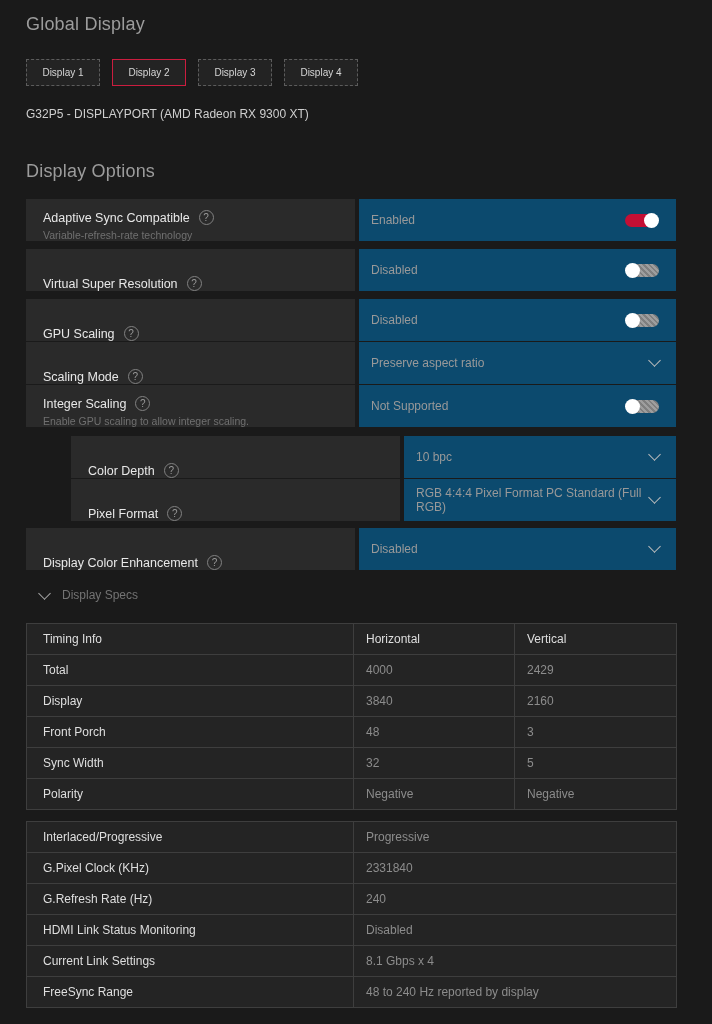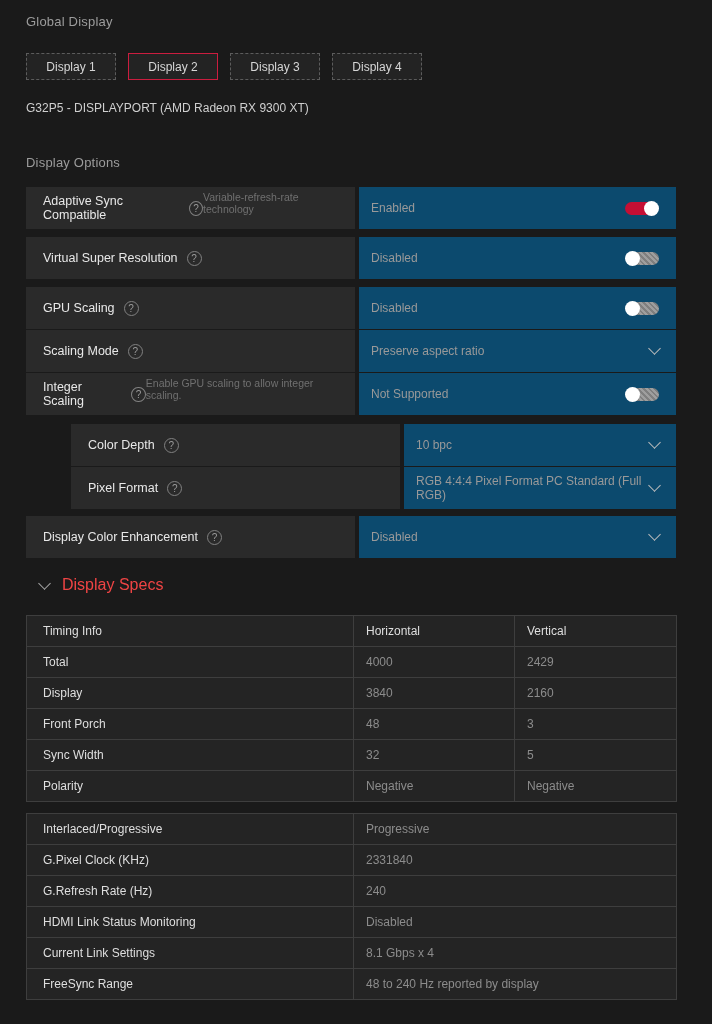--- a/index.html
+++ b/index.html
@@ -4,43 +4,43 @@
 <style>
   * { margin:0; padding:0; box-sizing:border-box; }
   html,body { background:#1a1a1a; }
   body {
     width:712px; height:1024px;
     font-family:"Liberation Sans", sans-serif;
     color:#e8e8e8; overflow:hidden;
   }
   .page { width:712px; height:1024px; padding:14px 36px 0 26px; }
 
-  .heading { color:#9c9c9c; font-size:13px; letter-spacing:0.2px; }
+  .heading { color:#9c9c9c; font-size:18px; letter-spacing:0.2px; }
 
   
   .tabs { display:flex; gap:12px; margin-top:24px; }
   .tab {
-    width:90px; height:27px; background:#232323;
-    border:1px dashed #5c5c5c; color:#d6d6d6; font-size:12px;
+    width:74px; height:27px; background:#232323;
+    border:1px dashed #5c5c5c; color:#d6d6d6; font-size:10px;
     font-family:"Liberation Sans", sans-serif;
     display:flex; align-items:center; justify-content:center; cursor:pointer;
   }
   .tab.selected { border:1px solid #cb1d3f; }
 
   .monitor { margin-top:21px; font-size:12px; color:#cfcfcf; }
   .options-heading { margin-top:40px; }
 
   
   .group { margin-top:8px; }
   .group.first { margin-top:17px; }
   .opt-row { display:flex; min-height:42px; }
   .opt-row + .opt-row { margin-top:1px; }
   .opt-left {
     flex:0 0 329px; background:#2a2a2a; padding:0 12px 0 17px;
-    display:flex; justify-content:space-between;
+    display:flex; flex-direction:column; justify-content:flex-end;
   }
   .opt-label-line { display:flex; align-items:center; gap:9px; }
   .opt-label { color:#e8e8e8; font-size:12.5px; }
   .help {
     width:15px; height:15px; border:1px solid #818181; border-radius:50%;
     color:#9a9a9a; font-size:10px; line-height:13px; text-align:center;
     display:inline-block; cursor:pointer;
   }
   .opt-sub { color:#707070; font-size:10.5px; margin-top:4px; }
   .opt-right {
@@ -63,21 +63,21 @@
   
   .chev {
     display:inline-block; width:9px; height:9px;
     border-right:1.5px solid #bdbdbd; border-bottom:1.5px solid #bdbdbd;
     transform:rotate(45deg); margin-top:-5px; flex:0 0 auto;
   }
 
   
   .specs-header { display:flex; align-items:center; gap:13px; margin-top:18px; padding-left:14px; cursor:pointer; }
   .specs-header .chev { border-color:#a8a8a8; margin-top:-3px; }
-  .specs-title { color:#ef4444; font-size:16px; }
+  .specs-title { color:#737373; font-size:12px; }
 
   
   table.spec-table {
     border-collapse:collapse; width:650px; background:#242424;
     table-layout:fixed; margin-top:21px;
   }
   table.second { margin-top:11px; }
   .spec-table td {
     border:1px solid #3e3e3e; height:31px; font-size:12px;
     padding-left:16px; vertical-align:middle;

